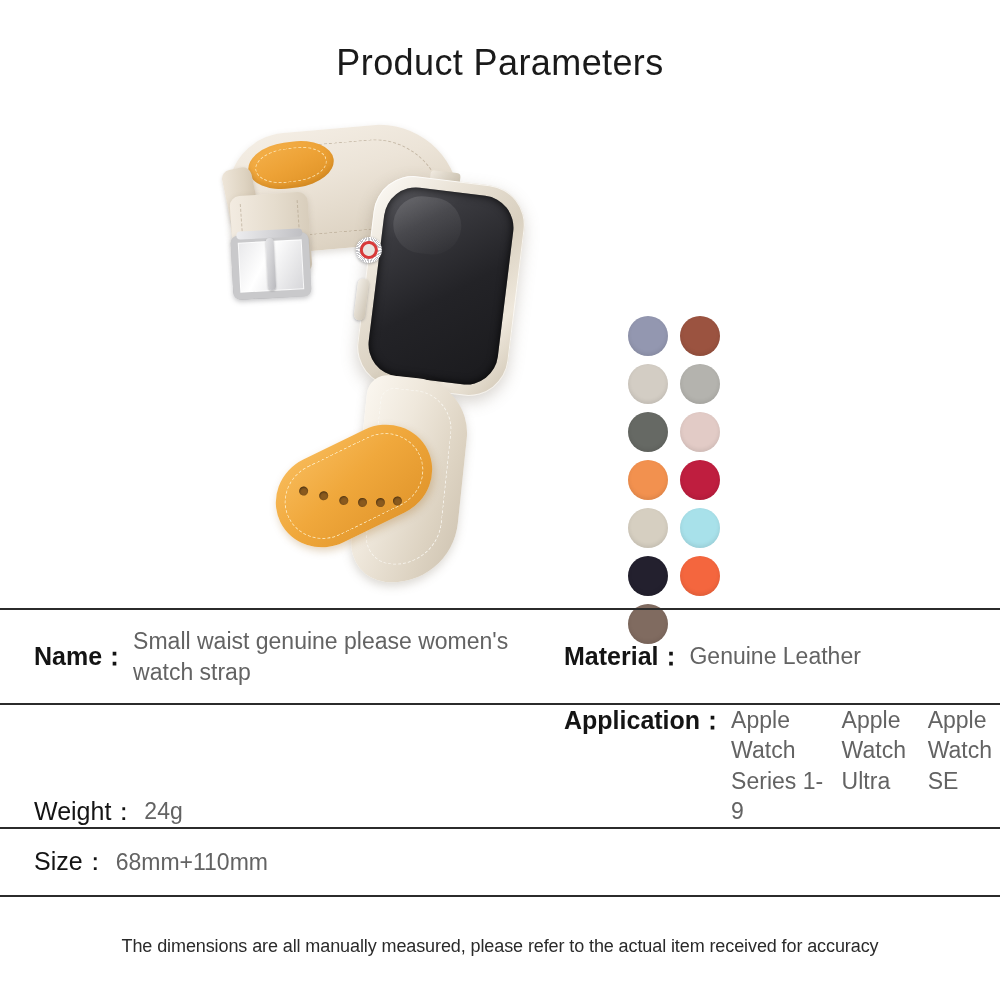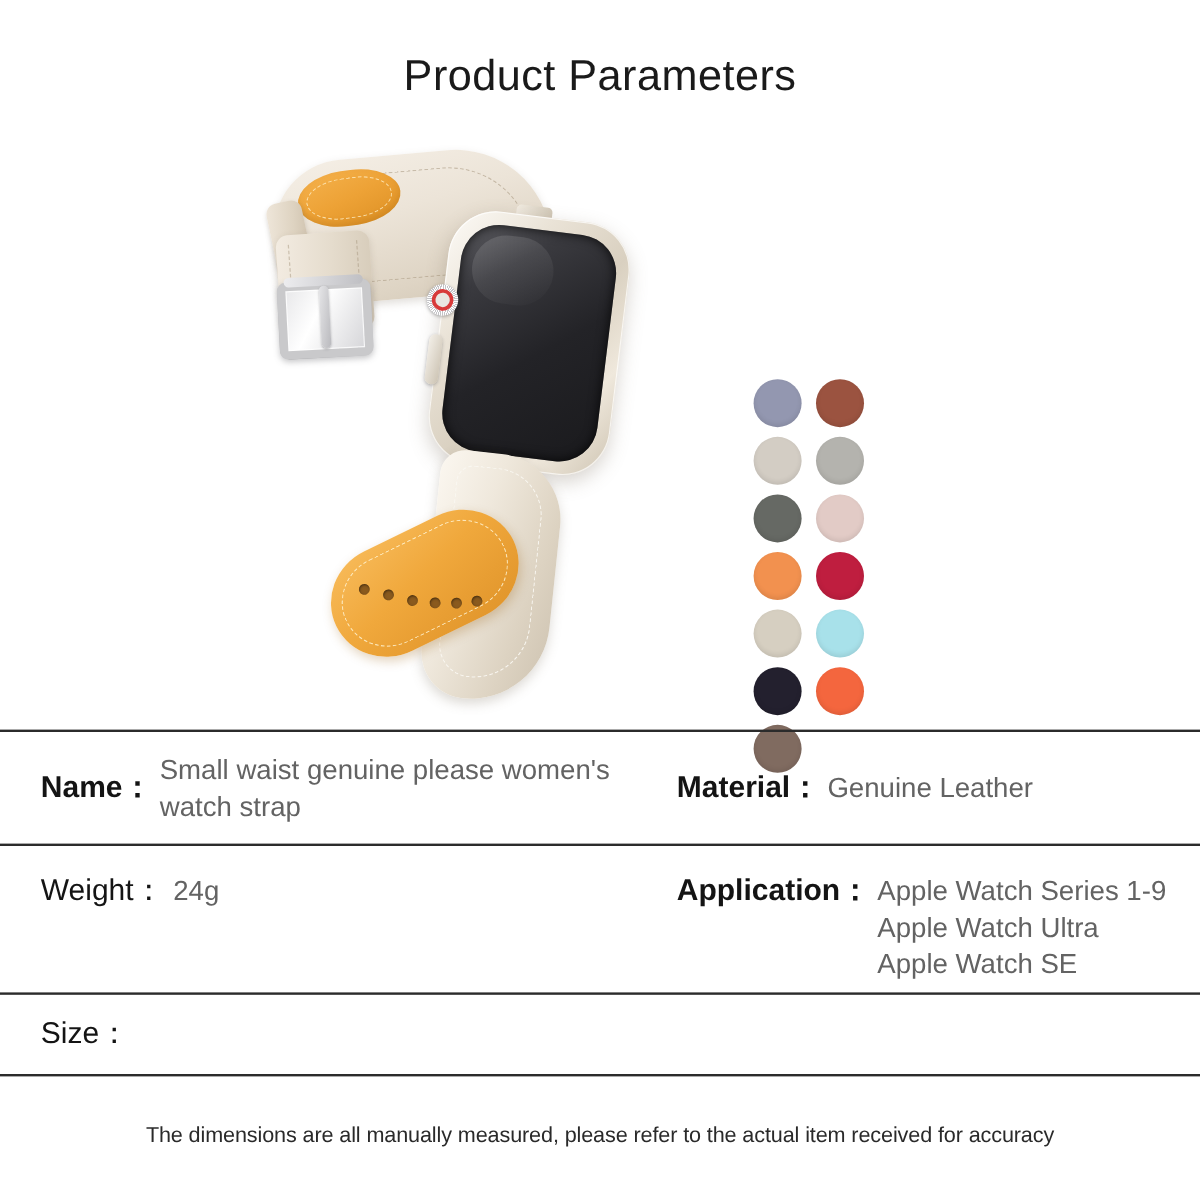--- a/index.html
+++ b/index.html
@@ -338,21 +338,21 @@
     border-top: 2px solid #2b2b2b;
   }
   .prow {
     display: flex;
     border-bottom: 2px solid #2b2b2b;
     box-sizing: border-box;
   }
   .pcell {
     box-sizing: border-box;
     display: flex;
-    align-items: flex-start;
+    align-items: flex-end;
     padding: 0;
   }
   .pcell.left { width: 556px; padding-left: 34px; }
   .pcell.right { width: 444px; padding-left: 8px; }
   .pcell.full { width: 1000px; padding-left: 34px; }
 
   .row-name   { height: 95px; align-items: center; }
   .row-weight { height: 124px; }
   .row-size   { height: 68px; align-items: center; }
 
@@ -371,21 +371,21 @@
     line-height: 1.33;
     padding-left: 6px;
   }
   .val.tight { padding-left: 8px; }
 
   .cellbox { display: flex; align-items: flex-start; }
   .row-name .cellbox { align-items: center; }
   .row-weight .cellbox { padding-top: 22px; }
   .row-size .cellbox { align-items: center; }
 
-  .applist { display: flex; flex-direction: column; }
+  .applist { display: flex; }
 
   
   .footer {
     position: absolute;
     left: 0;
     top: 936px;
     width: 1000px;
     text-align: center;
     font-size: 18px;
     color: #2a2a2a;
@@ -503,19 +503,20 @@
             <span class="val">Apple Watch SE</span>
           </span>
       </div>
     </div>
   </div>
 
   <div class="prow row-size">
     <div class="pcell full">
       <div class="cellbox">
         <span class="lbl lighter">Size：</span>
+        <span class="val tight">68mm+110mm</span>
       </div>
     </div>
   </div>
 
 </div>
 
 <div class="footer">The dimensions are all manually measured, please refer to the actual item received for accuracy</div>
 
 </body></html>

